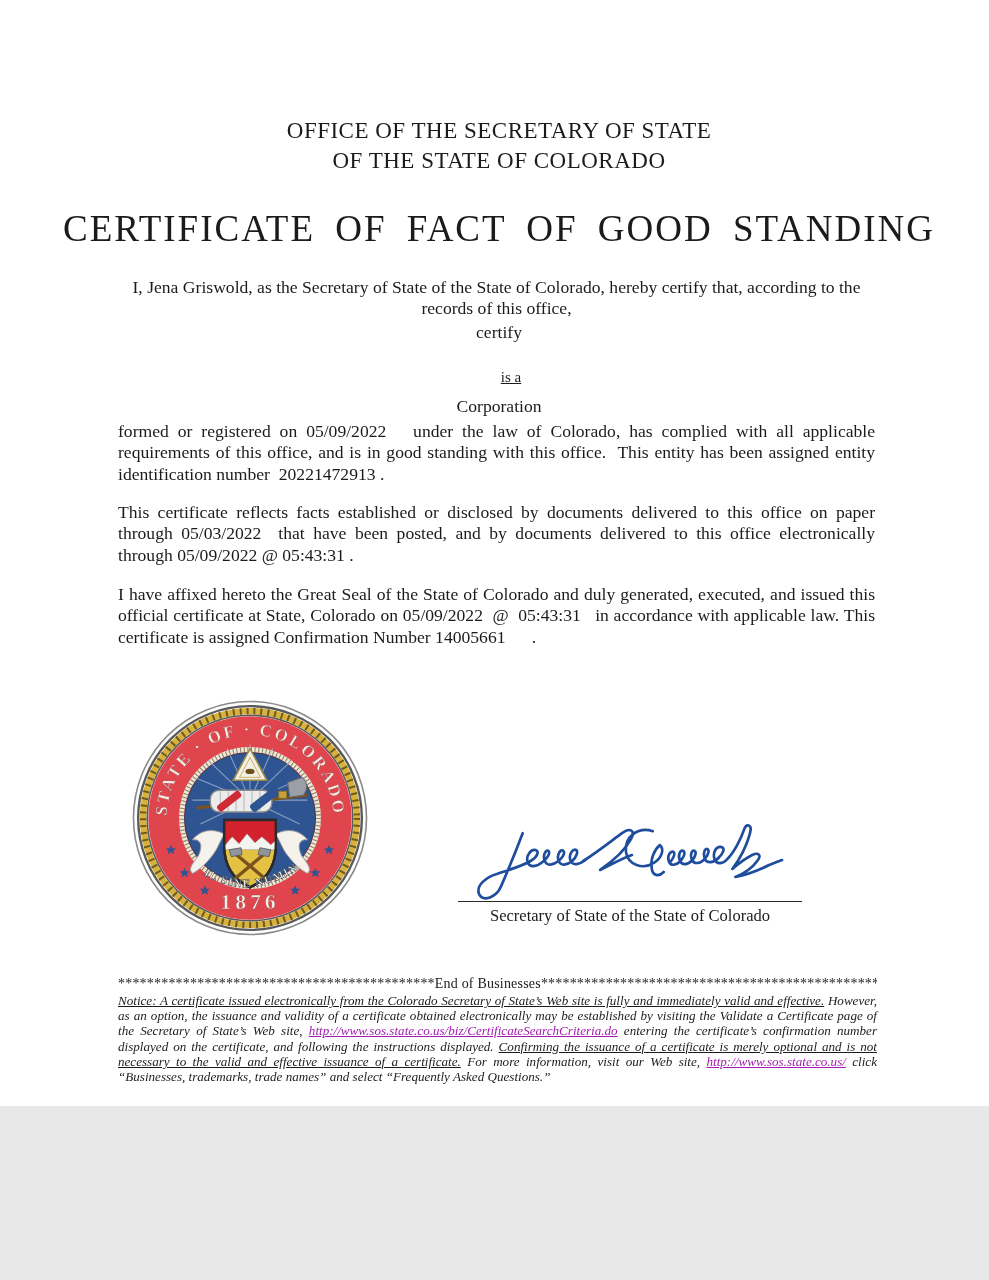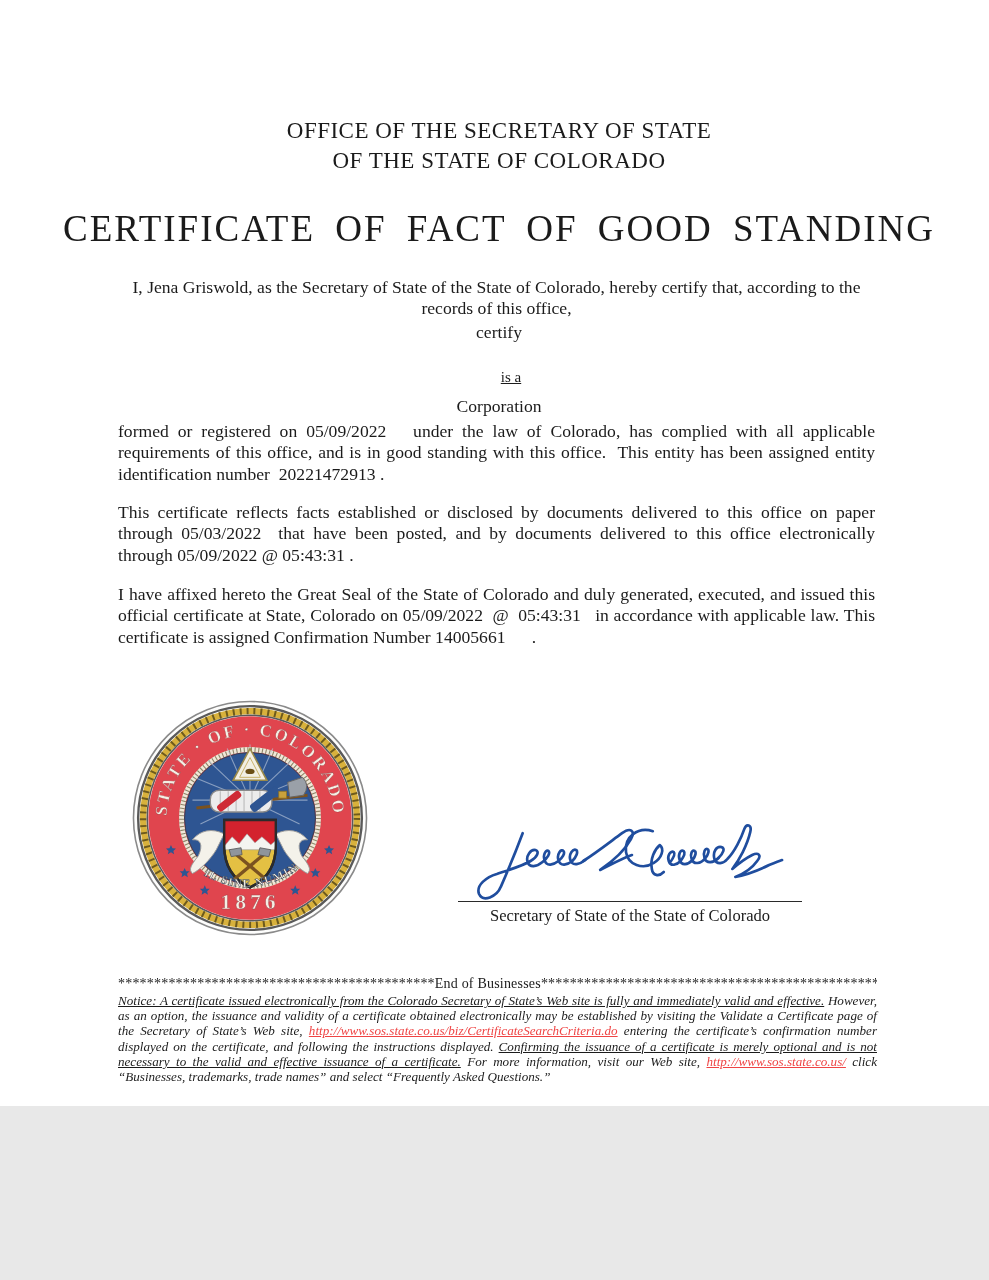--- a/index.html
+++ b/index.html
@@ -45,21 +45,21 @@
     font-size:14px;line-height:17px;white-space:nowrap;overflow:hidden;
     letter-spacing:0.2px;
   }
   .notice{
     margin-top:1px;
     font-size:13.1px;line-height:15.2px;
     font-style:italic;
     text-align:justify;
   }
   .u{text-decoration:underline;}
-  .lnk{color:#ef4444;text-decoration:underline;cursor:pointer;}
+  .lnk{color:#a21caf;text-decoration:underline;cursor:pointer;}
 </style>
 </head>
 <body>
 
 <div class="page">
 
   <div class="header">
     <div>OFFICE OF THE SECRETARY OF STATE</div>
     <div>OF THE STATE OF COLORADO</div>
   </div>

